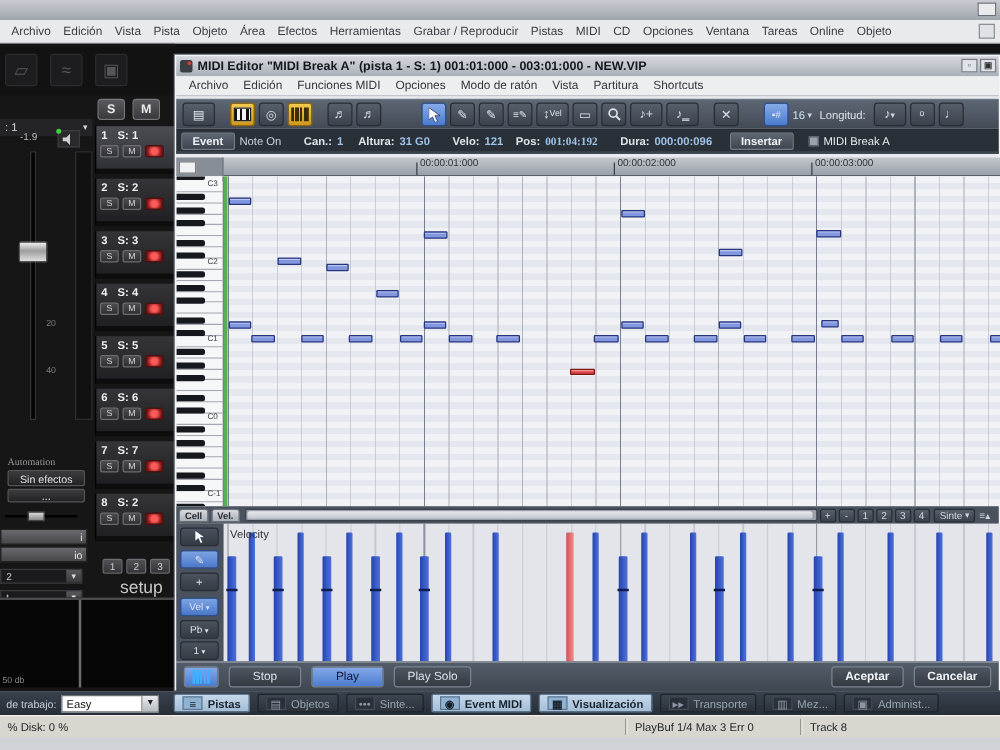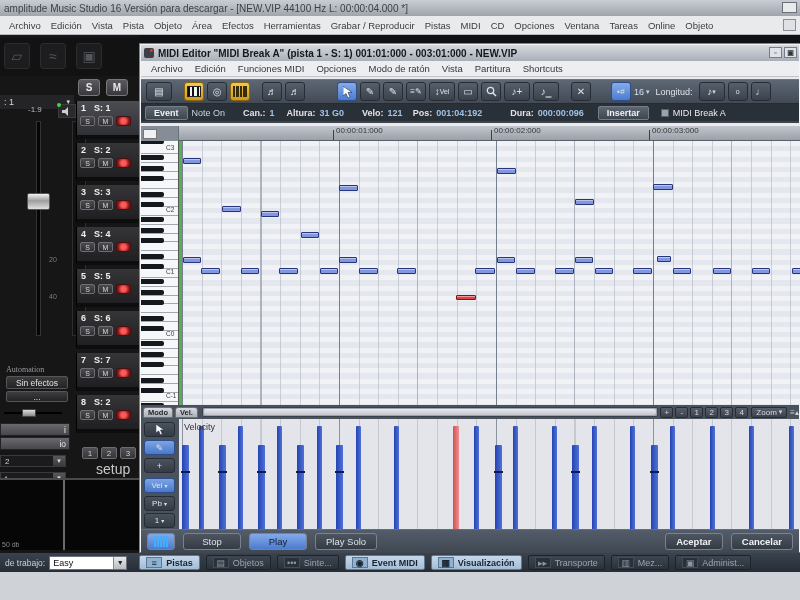--- a/index.html
+++ b/index.html
@@ -26,21 +26,21 @@
   .lp-toolbar .tbi { width:26px; height:26px; background:#1d1d1f; border:1px solid #2c2c2e; border-radius:3px;
     color:#55565a; font-size:14px; display:flex; align-items:center; justify-content:center; }
   .lp-header { position:absolute; left:0; top:42px; width:140px; height:18px; background:#2b2b2d; border-bottom:1px solid #000;
     font-size:10px; font-weight:bold; color:#e4e4e4; display:flex; align-items:center; padding-left:2px; }
   .lp-sel { position:absolute; left:0; top:60px; width:74px; height:14px; background:#242426; font-size:9px; color:#d8d8d8;
     display:flex; align-items:center; justify-content:space-between; padding:0 4px; }
   .sm-head { position:absolute; left:78px; top:44px; display:flex; gap:6px; }
   .sm-head .smb { width:22px; height:17px; background:linear-gradient(#5a5a5e,#39393d); border:1px solid #77777c; border-radius:3px;
     color:#e8e8e8; font-weight:bold; font-size:10px; display:flex; align-items:center; justify-content:center; }
 
-  .fader-col { position:absolute; left:12px; top:66px; width:76px; height:260px;padding-left:35px; }
+  .fader-col { position:absolute; left:0; top:66px; width:76px; height:260px;padding-left:35px; }
   .fader-val { position:absolute; left:16px; top:4px; font-size:8px; color:#bdbdbd; }
   .spk { position:absolute; left:46px; top:3px; width:18px; height:14px; background:#2a2a2c; border:1px solid #3c3c3e; }
   .spk .grn { position:absolute; left:-2px; top:-2px; width:4px; height:4px; background:#41d341; border-radius:50%; }
   .spk svg { position:absolute; left:3px; top:2px; }
   .fgroove { position:absolute; left:24px; top:20px; width:5px; height:215px; background:#050505; border:1px solid #333; }
   .fknob { position:absolute; left:15px; top:92px; width:23px; height:17px; border-radius:2px;
     background:linear-gradient(#f2f2f2,#9d9d9d 45%,#e0e0e0); border:1px solid #555; }
   .mgroove { position:absolute; left:60px; top:20px; width:14px; height:215px; background:#111; border:1px solid #2e2e30; }
   .ftick { position:absolute; font-size:7px; color:#7f7f82; }
   .lp-automation { position:absolute; left:6px; top:330px; font-size:8px; color:#9a9a9c;font-family:Liberation Serif, serif; }
@@ -192,21 +192,20 @@
   .sb-seg { padding:0 6px; height:13px; display:flex; align-items:center; }
   .sb-div { width:2px; height:13px; border-left:1px solid #9b978e; border-right:1px solid #f4f2ec; }
   .bottom-strip { position:absolute; left:0; top:590px; width:800px; height:10px; background:#cfd3d8; }
 </style>
 </head>
 <body>
 
 <div class="screen">
 
   <div class="main-titlebar">
-    <span>amplitude Music Studio 16 Versión para descargar - [NEW.VIP   44100 Hz L: 00:00:04.000 *]</span>
     <span class="wbox"></span>
   </div>
   <div class="main-menubar" id="main-menu">
     <span>Archivo</span>
       <span>Edición</span>
       <span>Vista</span>
       <span>Pista</span>
       <span>Objeto</span>
       <span>Área</span>
       <span>Efectos</span>
@@ -477,21 +476,21 @@
     <div class="event-bar">
       <div class="ebtn">Event</div>
       <span style="color:#c9d4e0; margin-right:14px;">Note On</span>
       <span class="lab">Can.:</span>
       <span class="val" style="margin-right:8px;">1</span>
       <span class="lab">Altura:</span>
       <span class="val" style="margin-right:14px;">31 G0</span>
       <span class="lab">Velo:</span>
       <span class="val" style="margin-right:6px;">121</span>
       <span class="lab">Pos:</span>
-      <span class="val" style="margin-right:24px;">001:04:192</span>
+      <span class="val" style="margin-right:14px;font-family:Liberation Serif, serif;">001:04:192</span>
       <span class="lab">Dura:</span>
       <span class="val" style="margin-right:10px;">000:00:096</span>
       <div class="ebtn">Insertar</div>
       <span class="clipbox"></span>
       <span style="color:#e8edf2;">MIDI Break A</span>
     </div>
 
     <div class="ruler-corner"></div>
     <div class="ruler" id="ruler">
         <div class="rmark" style="left: 157px;">00:00:01:000</div>
@@ -587,35 +586,35 @@
           <div class="note" style="left: 451px; top: 127px; width: 19px;"></div>
           <div class="note" style="left: 491px; top: 127px; width: 18px;"></div>
           <div class="note" style="left: 531px; top: 127px; width: 18px;"></div>
           <div class="note" style="left: 570px; top: 127px; width: 18px;"></div>
           <div class="note" style="left: 610px; top: 127px; width: 12px;"></div>
           <div class="note red" style="left: 274px; top: 154px; width: 20px;"></div>
         </div>
     </div>
 
     <div class="scrollrow">
-      <div class="sr-tab">Modo</div>
+      <div class="sr-tab">Cell</div>
       <div class="sr-tab">Vel.</div>
       <div class="sr-bar">
           <div class="sr-thumb"></div>
         </div>
       <span id="zoom-btns" style="display:flex">
           <div class="sr-btn">+</div>
           <div class="sr-btn">-</div>
           <div class="sr-btn">1</div>
           <div class="sr-btn">2</div>
           <div class="sr-btn">3</div>
           <div class="sr-btn">4</div>
         </span>
       <div class="sr-zoom">
-        <span>Zoom</span>
+        <span>Sinte</span>
         <span class="ddarrow">▾</span>
       </div>
       <span class="sr-mini">≡▴</span>
     </div>
 
     <div class="velzone">
       <div class="vel-tools">
         <div class="vt-btn" style="top:3px;">
           <svg width="8" height="11" viewBox="0 0 9 12">
               <polygon points="0,0 0,10 3,7.5 5,12 7,11 5,6.5 9,6.5" fill="#fff" stroke="#1c2c50" stroke-width="0.6"></polygon>
@@ -733,14 +732,21 @@
           <div class="ticon">▥</div>
           <span>Mez...</span>
         </div>
         <div class="tk-btn">
           <div class="ticon">▣</div>
           <span>Administ...</span>
         </div>
       </span>
   </div>
 
+  <div class="statusbar">
+    <div class="sb-seg" style="width:500px;">%   Disk: 0 %</div>
+    <div class="sb-div"></div>
+    <div class="sb-seg" style="width:138px;">PlayBuf 1/4 Max 3 Err 0</div>
+    <div class="sb-div"></div>
+    <div class="sb-seg">Track 8</div>
+  </div>
   <div class="bottom-strip"></div>
 </div>
 
 </body></html>

